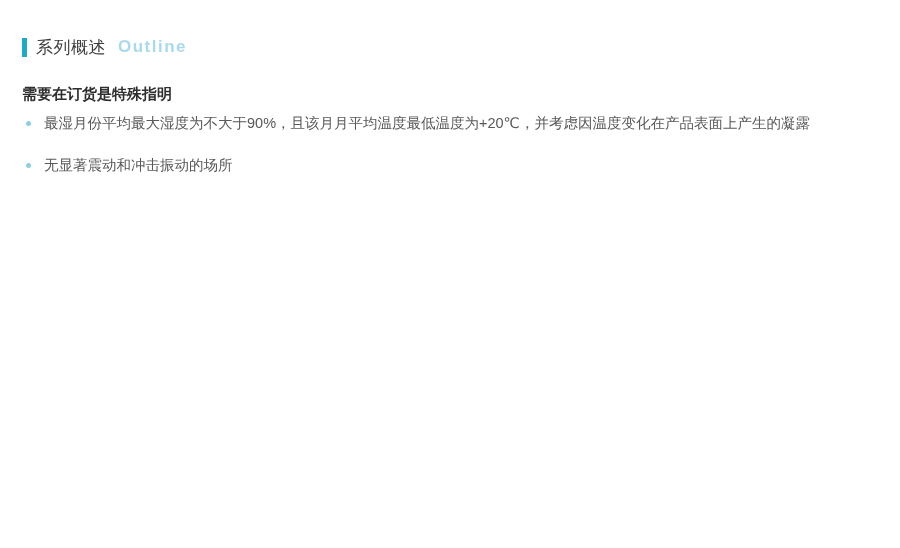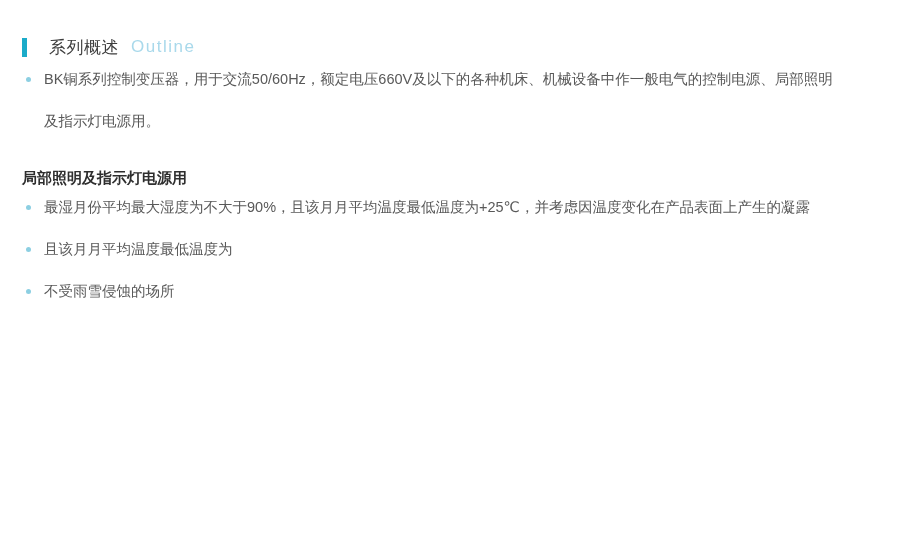--- a/index.html
+++ b/index.html
@@ -28,28 +28,27 @@
     width: 5px;
     height: 19px;
     background: #1babc9;
     margin-right: 9px;
   }
   .title-zh {
     font-size: 17px;
     color: #3c3c3c;
     font-weight: 500;
     letter-spacing: 0.5px;
-    margin-left: 13px;
   }
   .title-en {
     font-size: 17px;
     color: #a9d9eb;
     margin-left: 12px;
     letter-spacing: 1.5px;
-    font-weight: 400;
+    font-weight: 700;
   }
   
   ul.bullets {
     list-style: none;
     margin: 0;
     padding: 0;
   }
   ul.bullets li {
     display: flex;
     align-items: flex-start;
@@ -87,37 +86,27 @@
 <body>
 
 <div class="page">
 
   <div class="section-title">
     <span class="accent-bar"></span>
     <span class="title-zh">系列概述</span>
     <span class="title-en">Outline</span>
   </div>
 
-  <ul class="bullets intro-list">
-    <li>
-      <span class="dot"></span>
-      <span class="li-text">BK铜系列控制变压器，用于交流50/60Hz，额定电压660V及以下的各种机床、机械设备中作一般电气的控制电源、局部照明及指示灯电源用。</span>
-    </li>
-  </ul>
 
-  <div class="sub-heading">局部照明及指示灯电源用</div>
+  <div class="sub-heading">需要在订货是特殊指明</div>
 
   <ul class="bullets conditions-list">
     <li>
       <span class="dot"></span>
-      <span class="li-text">最湿月份平均最大湿度为不大于90%，且该月月平均温度最低温度为+25℃，并考虑因温度变化在产品表面上产生的凝露</span>
+      <span class="li-text">最湿月份平均最大湿度为不大于90%，且该月月平均温度最低温度为+20℃，并考虑因温度变化在产品表面上产生的凝露</span>
     </li>
     <li>
       <span class="dot"></span>
-      <span class="li-text">且该月月平均温度最低温度为</span>
-    </li>
-    <li>
-      <span class="dot"></span>
-      <span class="li-text">不受雨雪侵蚀的场所</span>
+      <span class="li-text">无显著震动和冲击振动的场所</span>
     </li>
   </ul>
 
 </div>
 
 </body></html>

